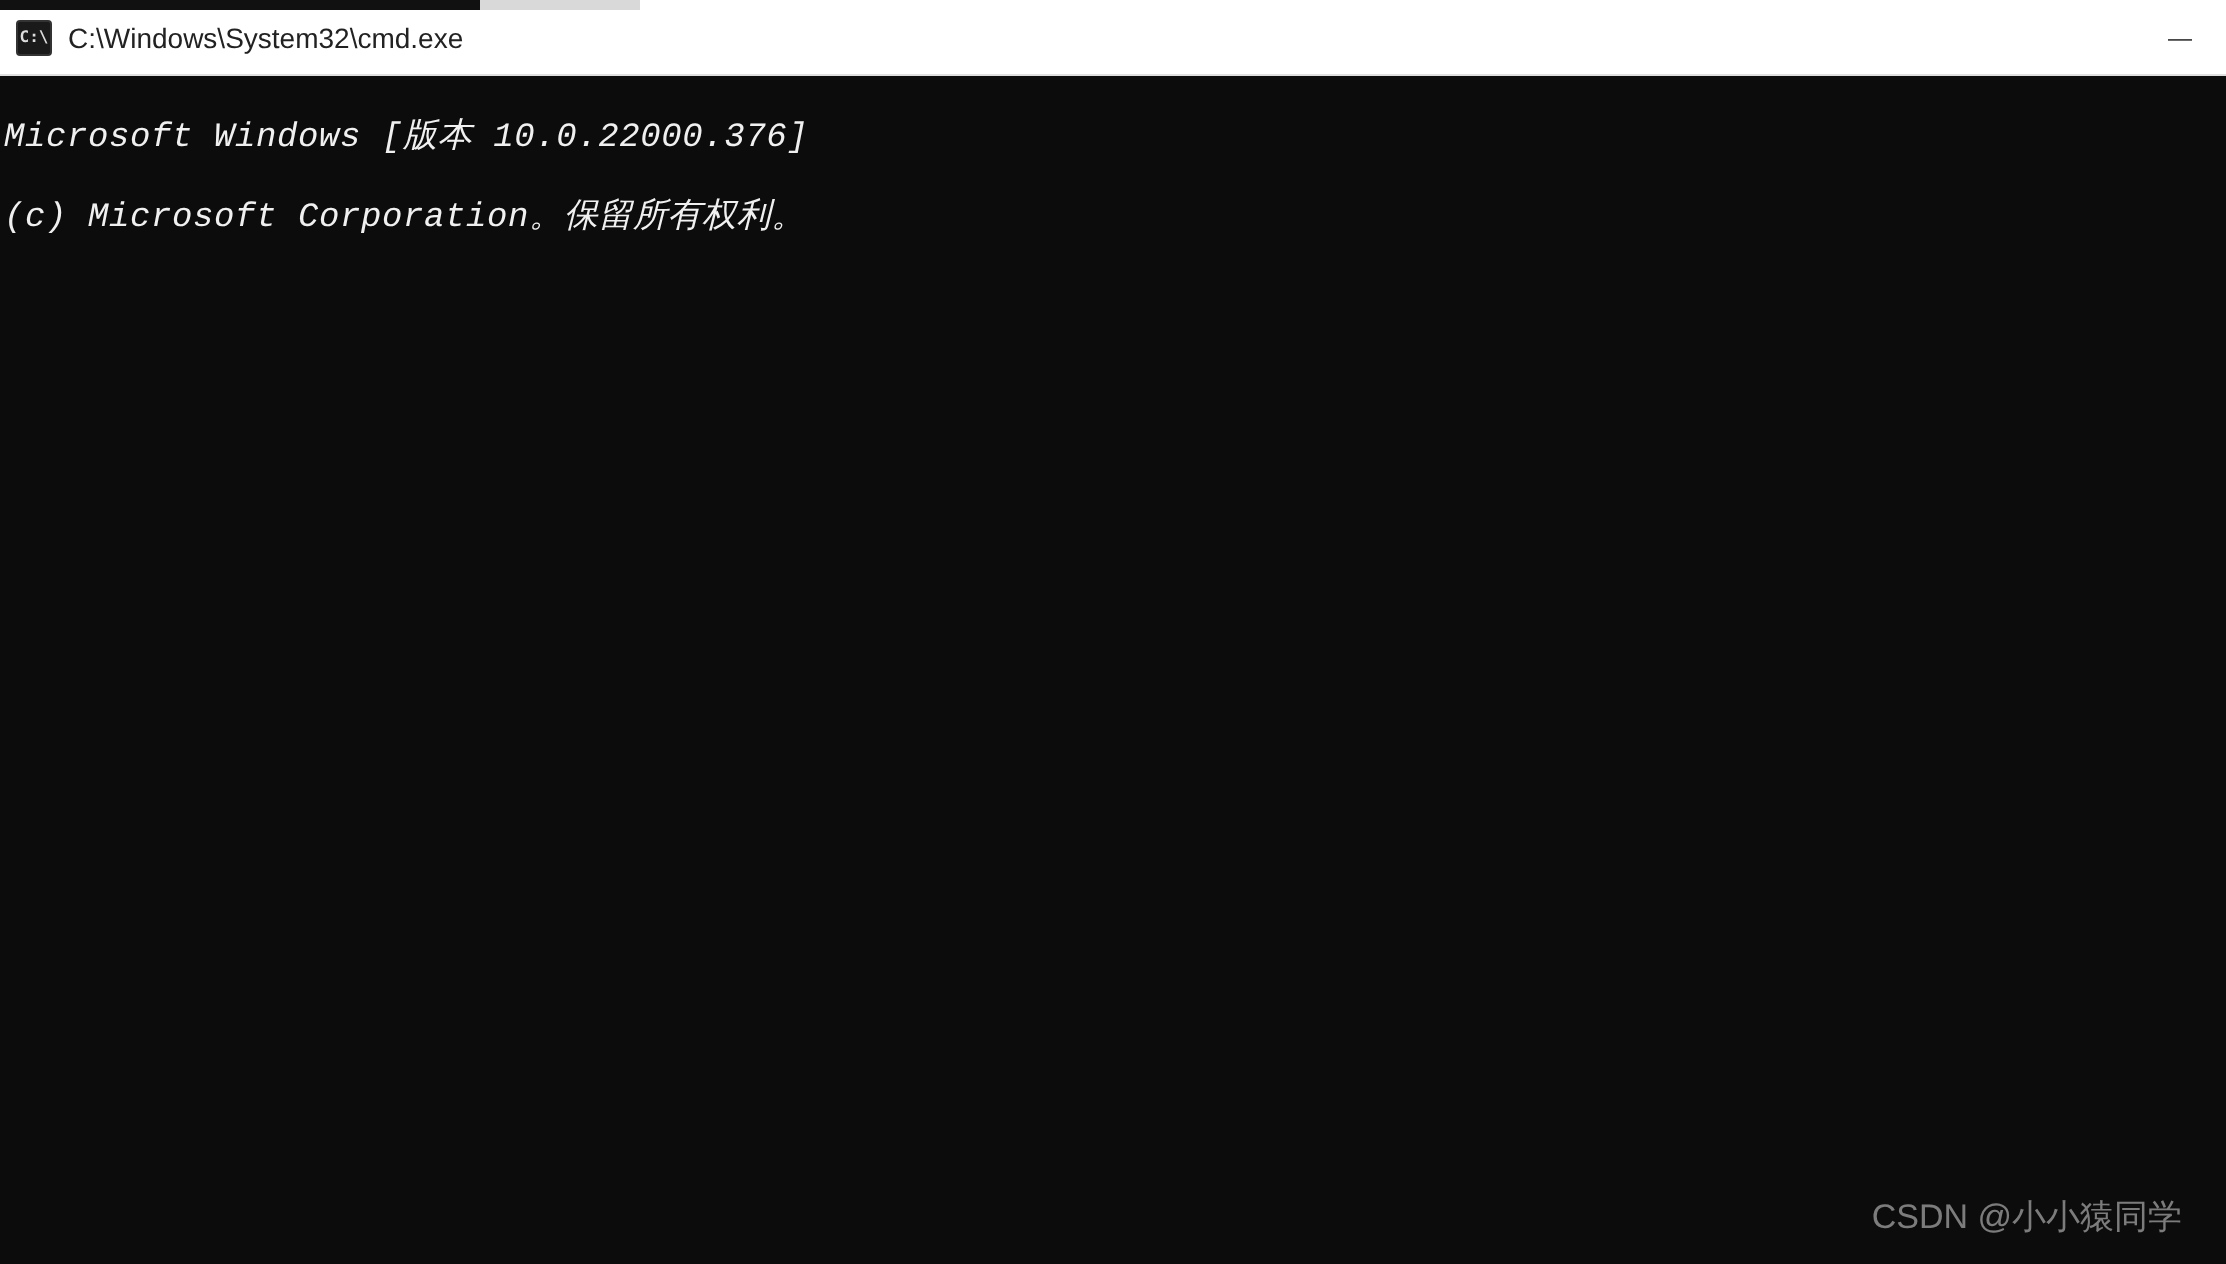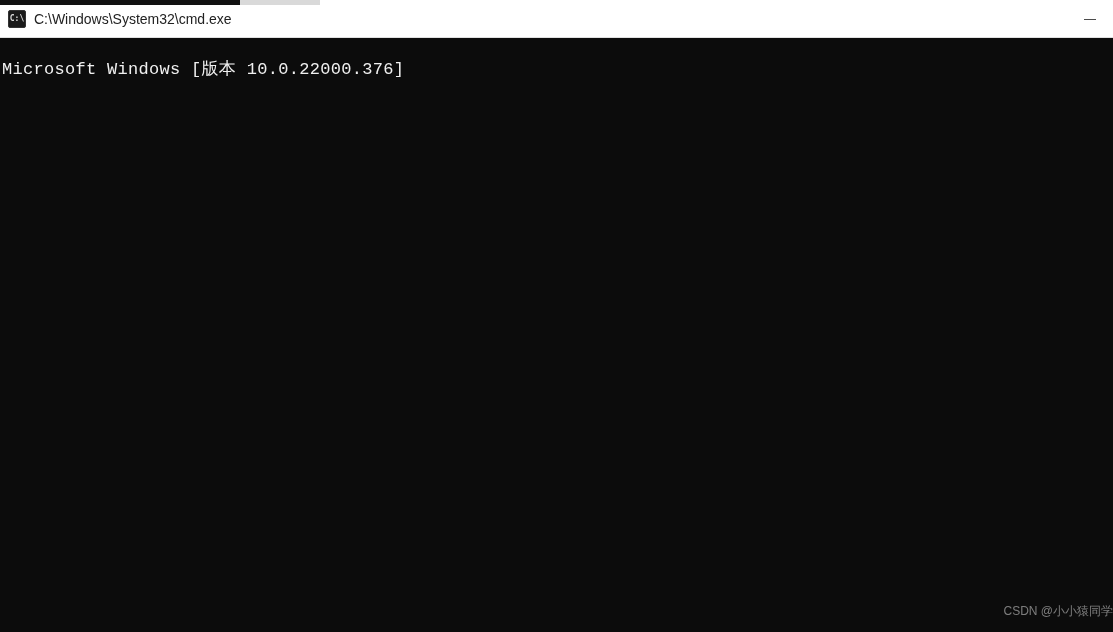--- a/index.html
+++ b/index.html
@@ -67,28 +67,29 @@
     .terminal {
       padding: 2px 2px;
       color: #f0f0f0;
       font-size: 17px;
       line-height: 20px;
       white-space: pre;
       letter-spacing: 0.3px;
     }
     .terminal-line {
       display: block;
+      font-style: italic;
     }
     .watermark {
       position: absolute;
       bottom: 12px;
-      right: 0;
+      right: 22px;
       color: rgba(200,200,200,0.6);
       font-family: "Segoe UI", sans-serif;
-      font-size: 12px;
+      font-size: 17px;
       margin-top: 28px;
     }
     .tab-hint-top {
       position: absolute;
       top: 0;
       left: 0;
       width: 240px;
       height: 5px;
       background: #111;
     }
@@ -112,16 +113,17 @@
     <div class="cmd-icon">C:\</div>
     <div class="title-text">C:\Windows\System32\cmd.exe</div>
   </div>
   <div class="window-controls">
     <div class="win-btn">—</div>
   </div>
 </div>
 
 <div class="terminal">
 <span class="terminal-line">Microsoft Windows [版本 10.0.22000.376]</span>
+<span class="terminal-line">(c) Microsoft Corporation。保留所有权利。</span>
 <span class="terminal-line"></span>
 </div>
 
 <div class="watermark">CSDN @小小猿同学</div>
 
 </body></html>

